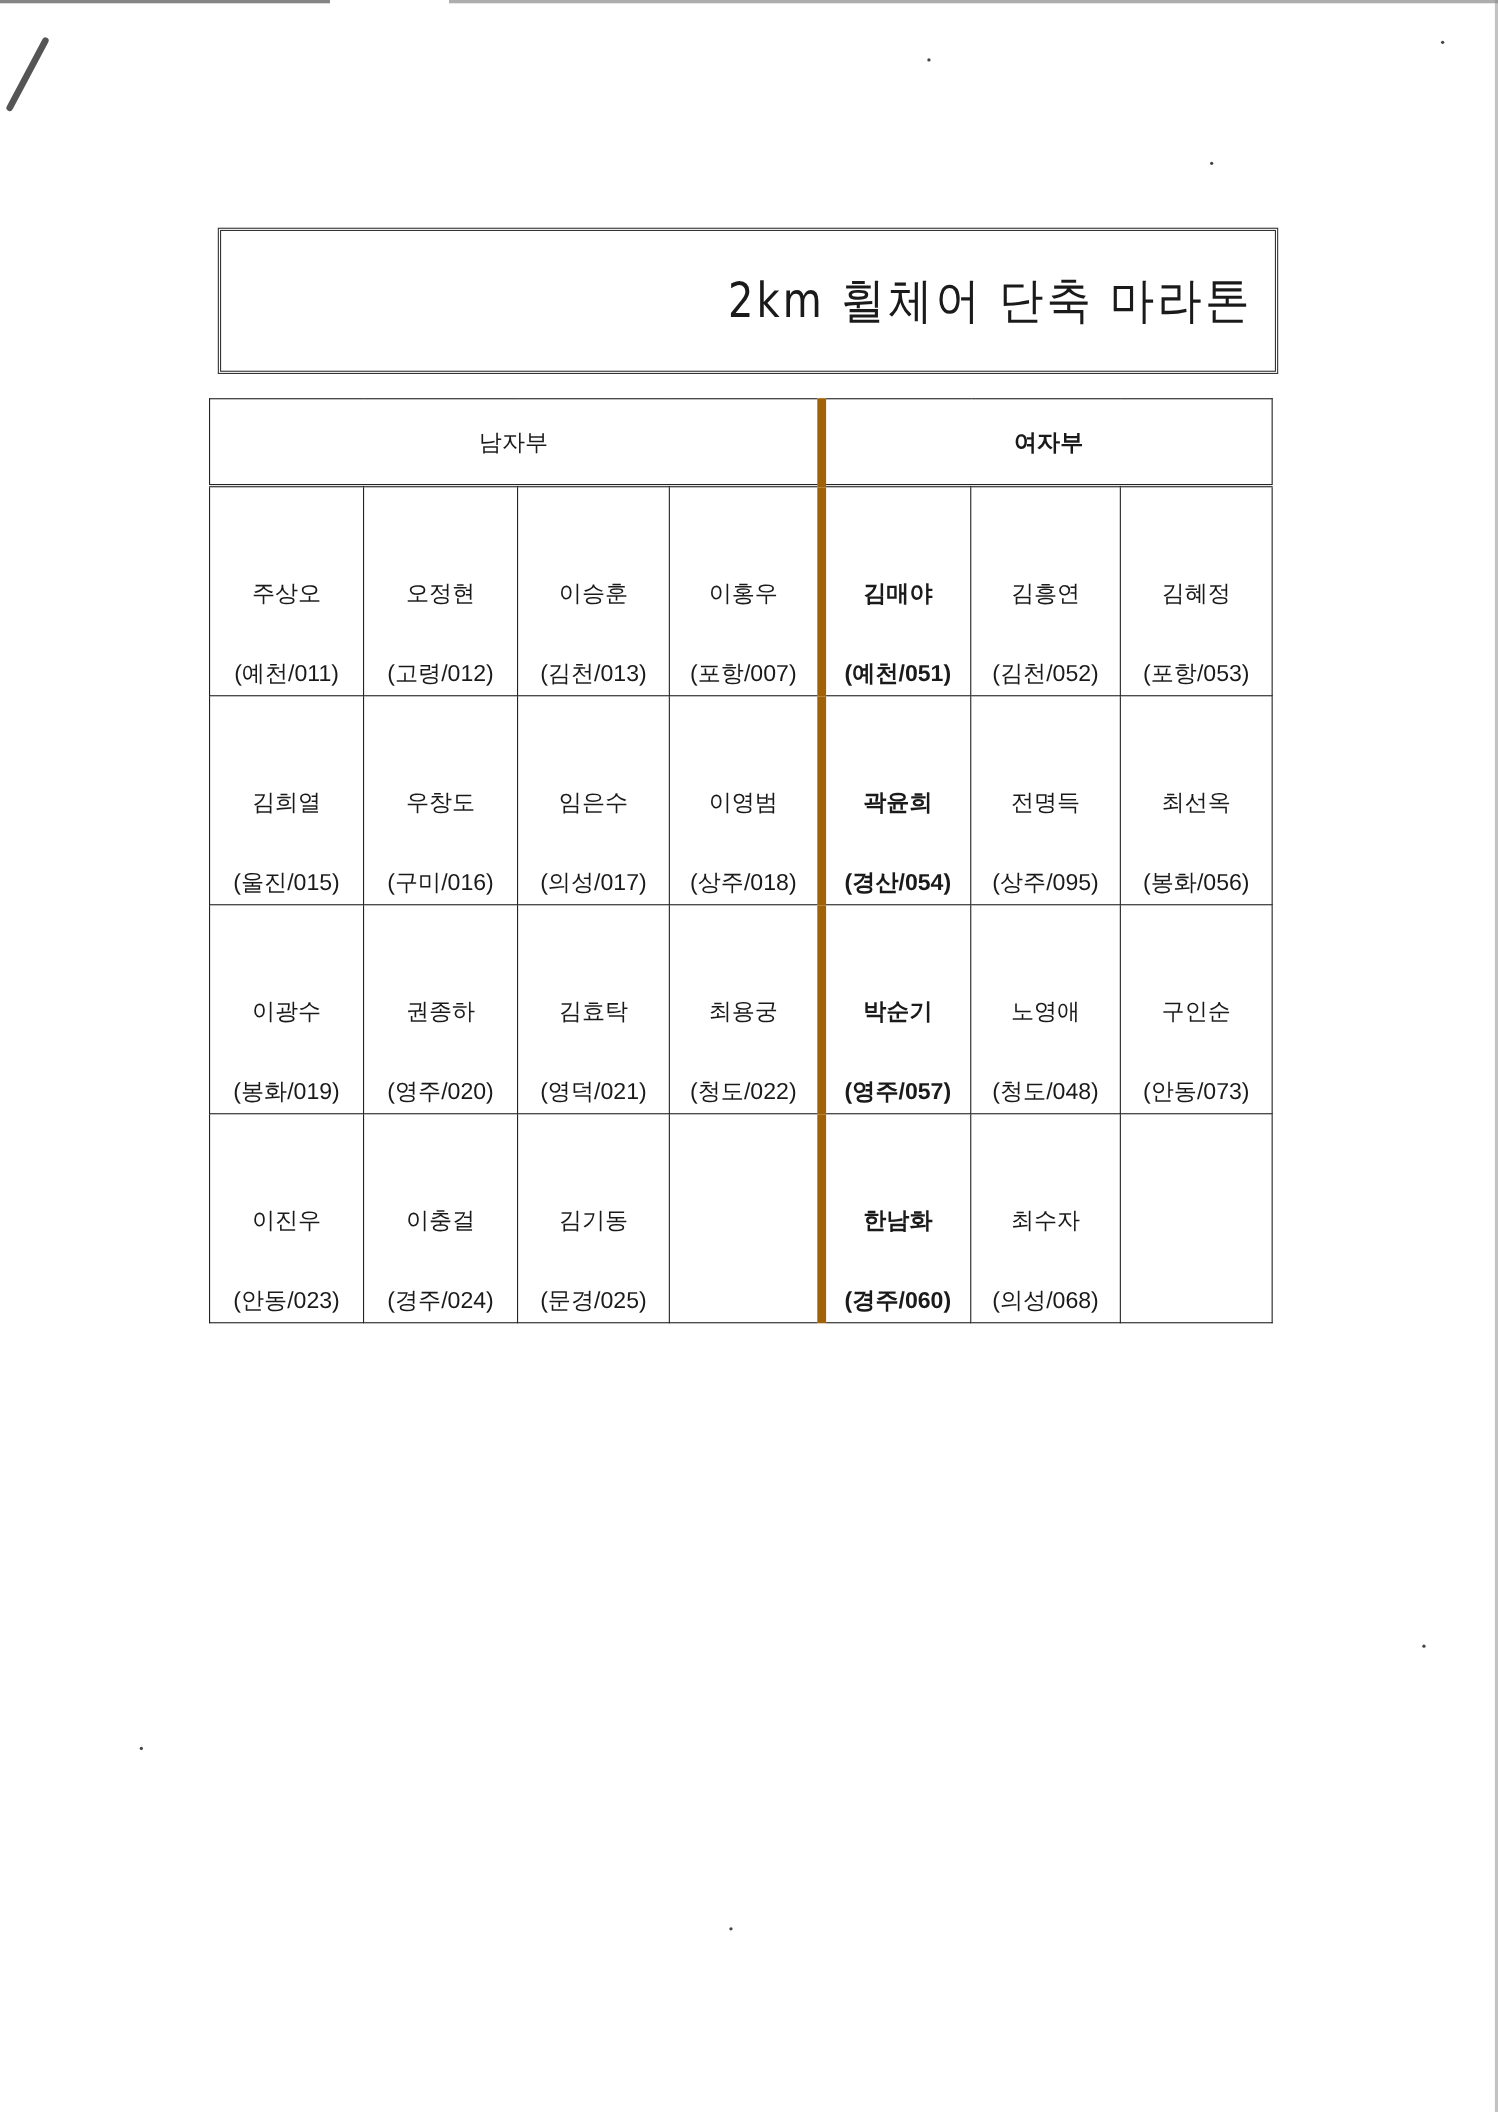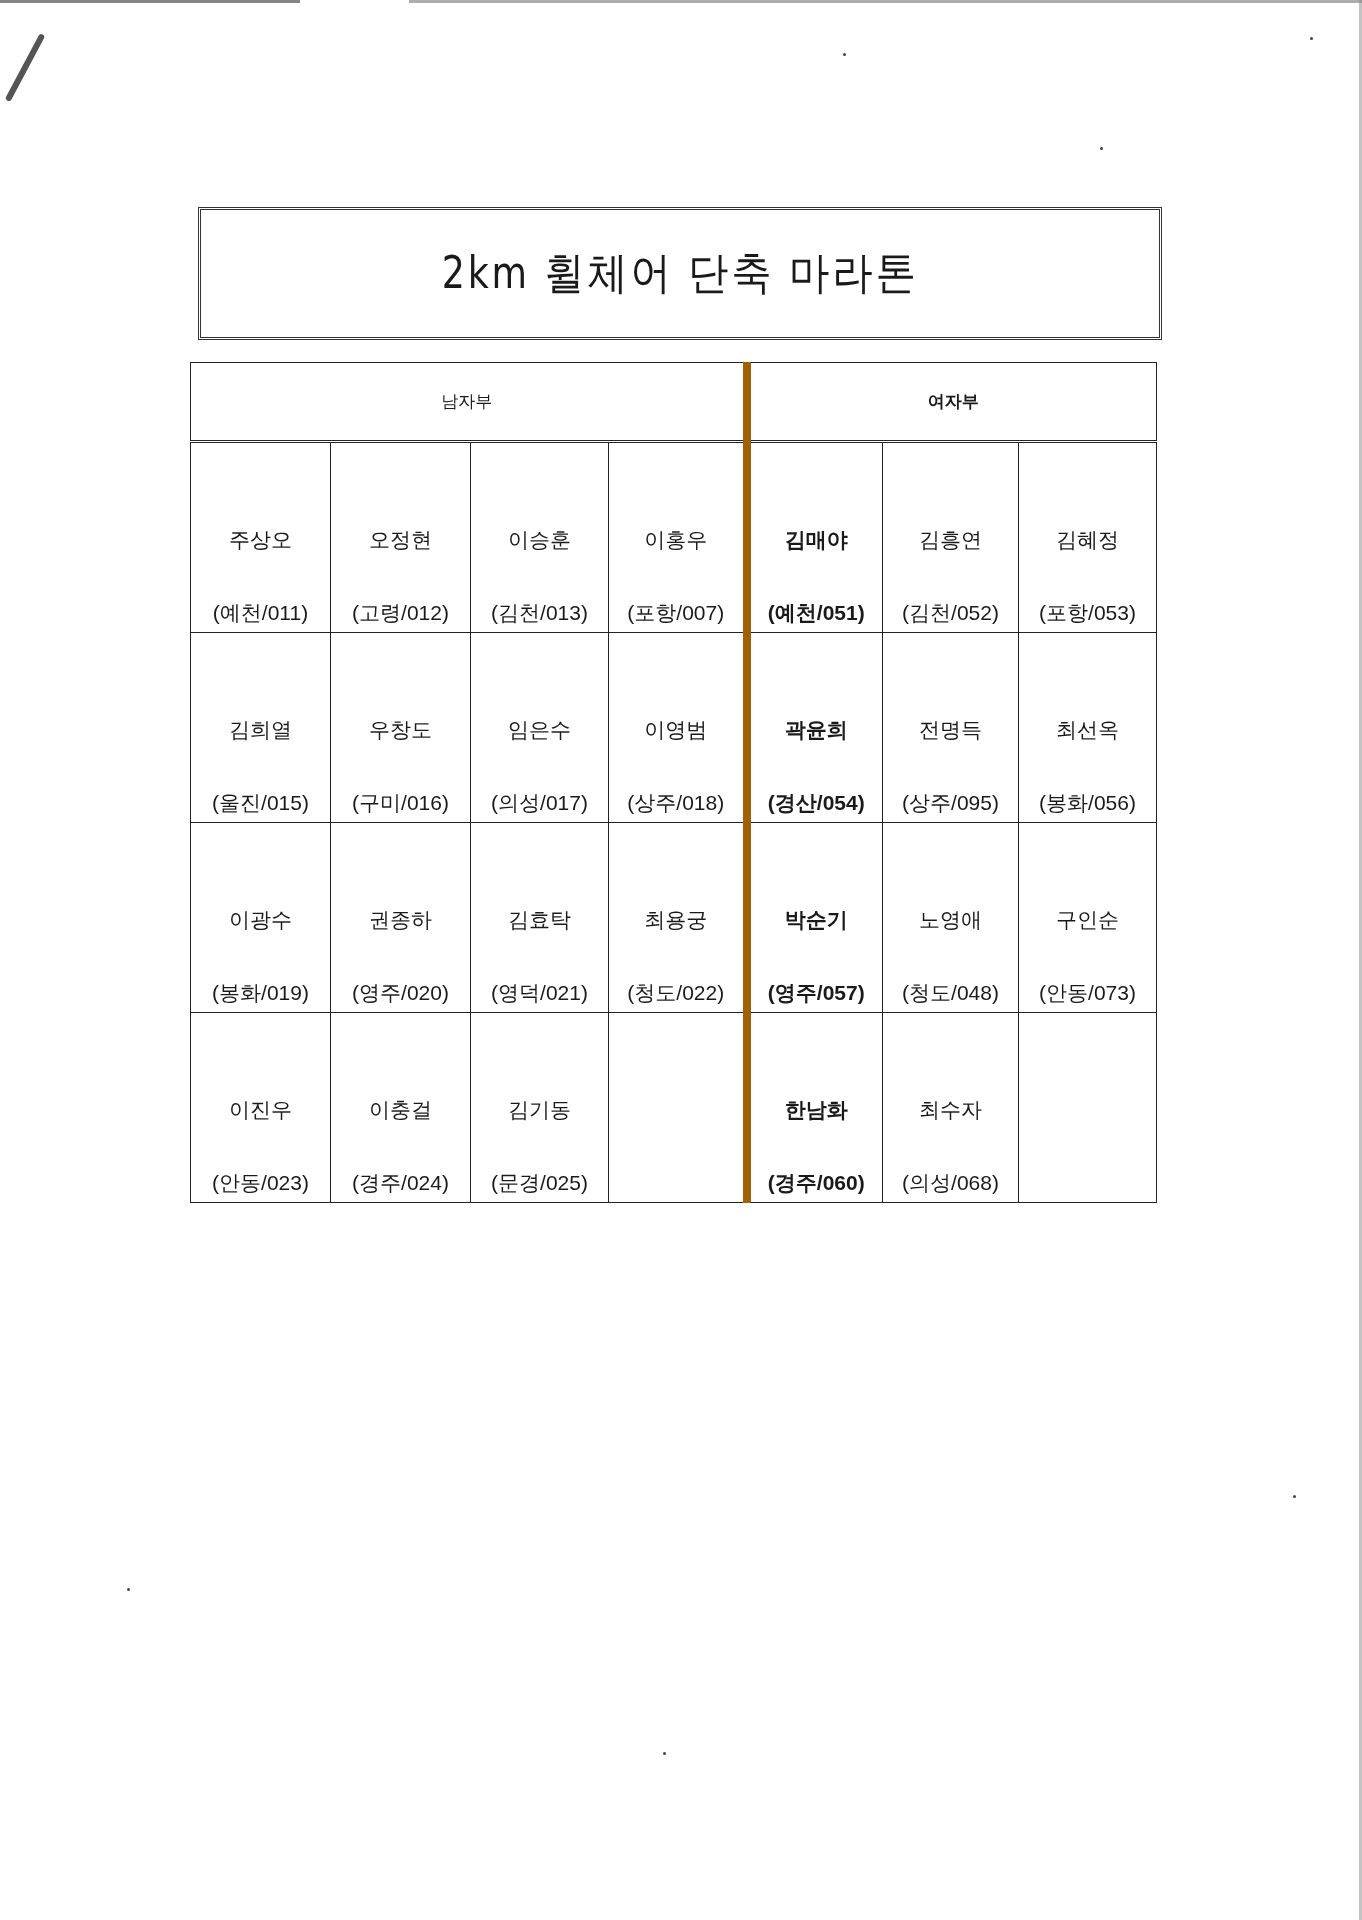--- a/index.html
+++ b/index.html
@@ -7,28 +7,28 @@
          font-family:"DejaVu Sans","Liberation Sans",sans-serif; color:#1a1a1a; }
   .page-edge-top { position:absolute; left:0; top:0; width:1362px; height:3px;
          background:linear-gradient(90deg,#333 0,#333 22%,transparent 22%,transparent 30%,#777 30%,#777 100%); opacity:.6; }
   .page-edge-right { position:absolute; right:0; top:0; width:3px; height:1920px; background:#888; opacity:.5; }
   .pen-mark { position:absolute; left:40px; top:33px; width:6px; height:75px;
          background:#555; border-radius:3px; transform:rotate(28deg); transform-origin:top left; }
   .speck { position:absolute; width:3px; height:3px; background:#444; border-radius:50%; }
 
   .title-box { position:absolute; left:198px; top:207px; width:964px; height:133px;
          border:3px double #333; box-sizing:border-box; display:flex;
-         align-items:center; justify-content:center; }
+         align-items:center; justify-content:flex-end; }
   .title-box h1 { margin:0; font-size:44px; font-weight:normal; letter-spacing:3px;
          font-family:"DejaVu Sans Condensed","DejaVu Sans",sans-serif; transform:scaleX(.92); }
 
   table.roster { position:absolute; left:190px; top:362px; width:966px; height:668px;
          border-collapse:collapse; table-layout:fixed; }
   table.roster th, table.roster td { border:1.5px solid #222; text-align:center; }
-  table.roster th { height:75px; font-weight:normal; font-size:17px; }
+  table.roster th { height:75px; font-weight:normal; font-size:21px; }
   table.roster tr.head-row th { border-bottom:3px double #222; }
   table.roster td { vertical-align:top; padding-top:42px; font-size:21px; line-height:37px;
          font-family:"Liberation Sans","DejaVu Sans",sans-serif; }
   table.roster td.div-split, table.roster th.div-split { border-left:8px solid #a16207;font-weight:bold; }
   .name, .info { display:block; white-space:nowrap;margin-top:36px; }
 </style>
 </head>
 <body>
 
 <div class="page-edge-top"></div>

